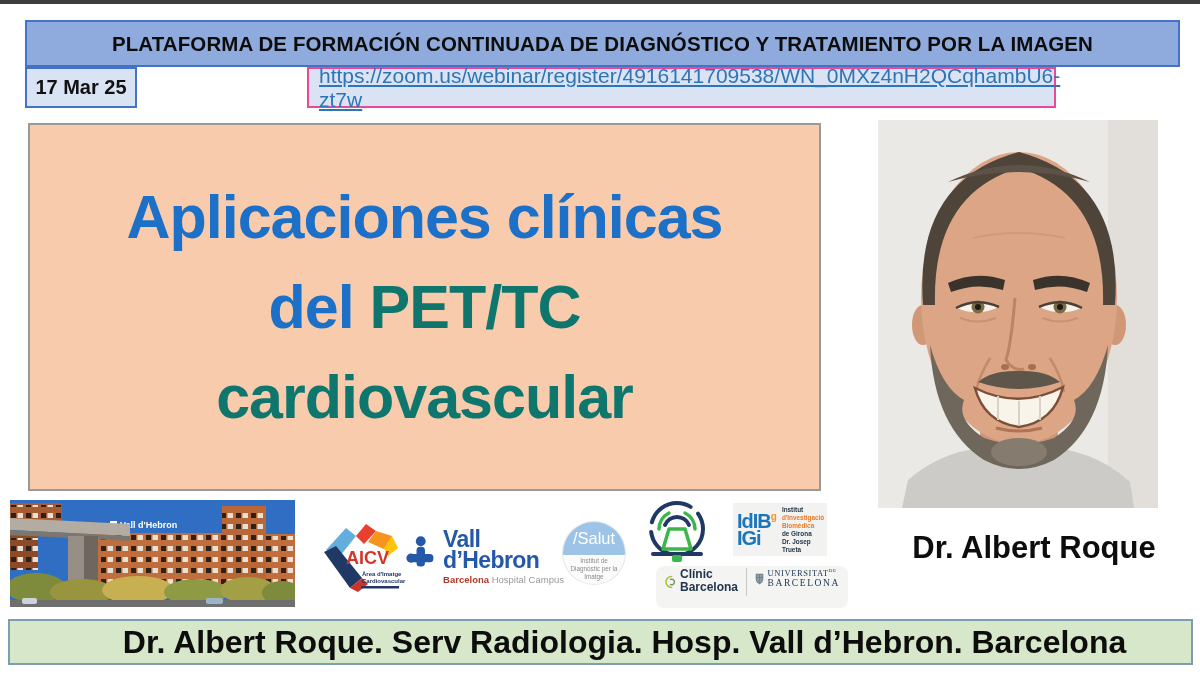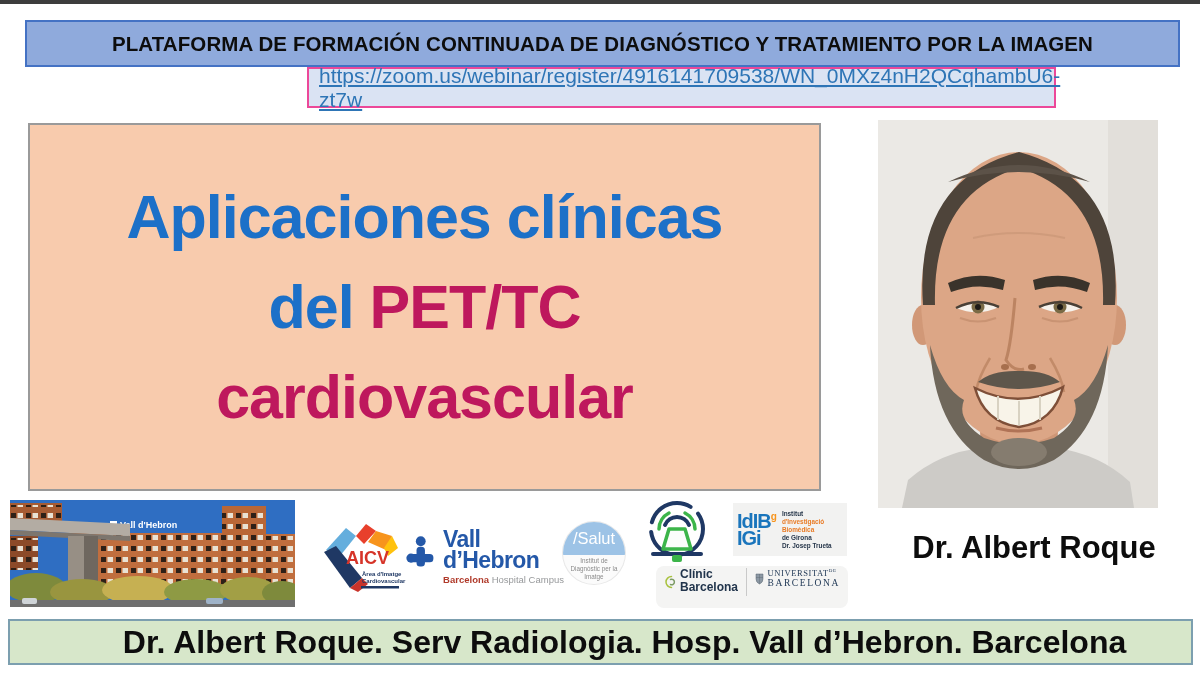--- a/index.html
+++ b/index.html
@@ -21,21 +21,21 @@
   .time-cell span{text-decoration:underline;}
   .url-cell{left:307px;width:749px;background:#DAE3F3;border:2px solid #ec4899;padding-left:10px;}
   .url-cell a{color:#2E75B6;font-size:21px;text-decoration:underline;}
 
   
   .title-box{position:absolute;left:28px;top:123px;width:793px;height:368px;box-sizing:border-box;
     background:#F8CBAD;border:2px solid #9a9a9a;display:flex;flex-direction:column;
     align-items:center;justify-content:center;text-align:center;}
   .t-line{font-weight:bold;font-size:61px;line-height:90px;letter-spacing:-1px;white-space:nowrap;}
   .blue-text{color:#1C70C8;}
-  .green-text{color:#be185d;}
+  .green-text{color:#0f766e;}
 
   
   .photo-frame{position:absolute;left:878px;top:120px;width:280px;height:388px;overflow:hidden;}
   .speaker-name{position:absolute;left:884px;top:530px;width:300px;text-align:center;
     font-weight:bold;font-size:31px;color:#0d0d0d;}
 
   
   .hospital-photo{position:absolute;left:10px;top:500px;width:285px;height:107px;overflow:hidden;}
 
   
@@ -45,21 +45,21 @@
   .vh-name{font-size:23px;font-weight:bold;color:#2458A8;line-height:.92;letter-spacing:-.6px;}
   .vh-sub{font-size:9.5px;margin-top:3px;white-space:nowrap;}
   .vh-city{color:#B03A2A;font-weight:bold;}
   .vh-campus{color:#97999B;}
   .logo-salut{position:absolute;left:563px;top:522px;width:62px;height:62px;border-radius:50%;
     overflow:hidden;background:#FBFBFB;box-shadow:0 0 0 1px #E8E8E8;}
   .salut-top{height:33px;background:#9DC3E6;color:#fff;font-size:16.5px;
     display:flex;align-items:center;justify-content:center;}
   .salut-bottom{font-size:6.3px;color:#8a8a8a;text-align:center;line-height:1.3;padding-top:2px;}
   .logo-bell{position:absolute;left:645px;top:499px;width:64px;height:64px;}
-  .logo-idibgi{position:absolute;left:733px;top:503px;width:114px;height:53px;background:#F2F2F1;
+  .logo-idibgi{position:absolute;left:733px;top:503px;width:94px;height:53px;background:#F2F2F1;
     display:flex;align-items:center;padding:2px 4px;box-sizing:border-box;}
   .idib-mark{color:#1A75BC;font-weight:bold;font-size:20px;line-height:.85;letter-spacing:-1px;white-space:nowrap;}
   .idib-sup{color:#F7941D;font-size:10px;vertical-align:super;letter-spacing:0;}
   .idib-lines{margin-left:5px;font-size:6.4px;font-weight:bold;line-height:1.25;color:#26364a;}
   .idib-lines div:nth-child(2),.idib-lines div:nth-child(3){color:#E97B25;}
   .logo-clinic-ub{position:absolute;left:656px;top:566px;width:192px;height:42px;background:#F4F4F3;
     border-radius:8px;display:flex;padding:2px 8px;box-sizing:border-box;}
   .clinic-text{font-size:12px;font-weight:bold;color:#22354C;line-height:1.05;margin-left:4px;}
   .clinic-divider{width:1px;height:28px;background:#C9C9C9;margin:0 8px;}
   .ub-text{font-family:"Liberation Serif", serif;color:#223A57;margin-left:4px;line-height:1.1;}
@@ -75,20 +75,23 @@
 </head>
 <body>
 
 <div class="slide">
   <div class="topbar"></div>
 
   <div class="header-box">
     <span>PLATAFORMA DE FORMACIÓN CONTINUADA DE DIAGNÓSTICO Y TRATAMIENTO POR LA IMAGEN</span>
   </div>
 
+  <div class="cell date-cell">
+    <span>17 Mar 25</span>
+  </div>
   <div class="cell url-cell">
     <a href="#">https://zoom.us/webinar/register/4916141709538/WN_0MXz4nH2QCqhambU6-zt7w</a>
   </div>
 
   <div class="title-box">
     <div class="t-line blue-text">Aplicaciones clínicas</div>
     <div class="t-line"><span class="blue-text">del </span><span class="green-text">PET/TC</span></div>
     <div class="t-line green-text">cardiovascular</div>
   </div>
 

